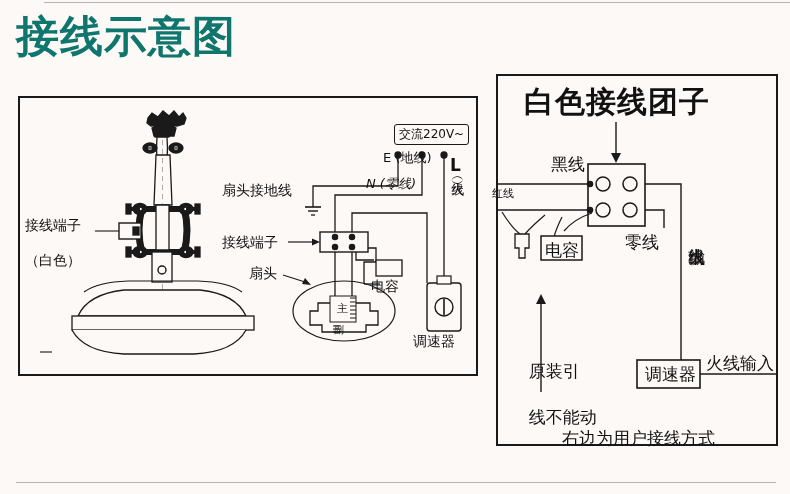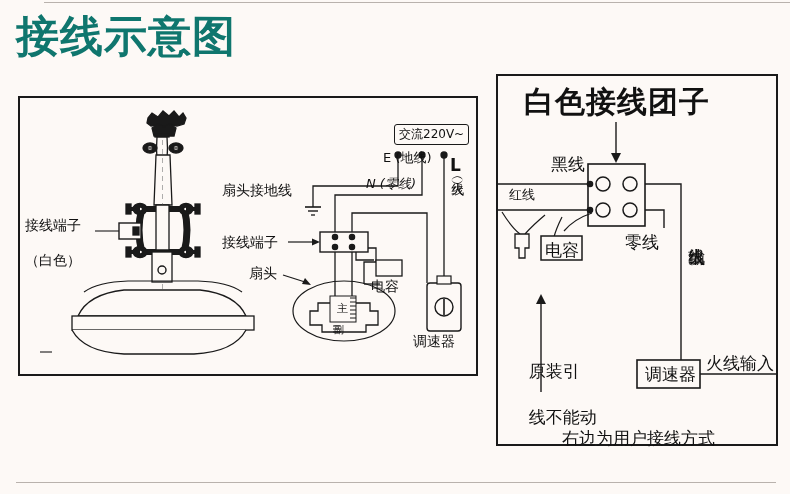--- a/index.html
+++ b/index.html
@@ -281,21 +281,21 @@
     <rect x="637" y="360" width="63" height="28" fill="#fdf9f6" stroke="#1a1a1a" stroke-width="1.6"></rect>
 
     <path d="M700 374 H 778"></path>
 
     <line x1="541" y1="392" x2="541" y2="302"></line>
     <path d="M541 294 l-5 10 h10z" fill="#1a1a1a" stroke="none"></path>
   </g>
 </svg>
 
 <div class="lbl" style="left:509px; top:154px; font-size:17px;margin-left:42px;">黑线</div>
-<div class="lbl" style="left:509px; top:187px; font-size:13px;">红线</div>
+<div class="lbl" style="left:492px; top:187px; font-size:11px;">红线</div>
 <div class="lbl" style="left:545px; top:240px; font-size:17px;">电容</div>
 <div class="lbl" style="left:625px; top:232px; font-size:17px;">零线</div>
 <div class="lbl vert" style="left:686px; top:235px; font-size:17px;">火线输出</div>
 <div class="lbl" style="left:645px; top:364px; font-size:17px;">调速器</div>
 <div class="lbl" style="left:706px; top:353px; font-size:17px;">火线输入</div>
 <div class="lbl" style="left:518px; top:337px; font-size:17px; line-height:1.35;">
   <span>原装引</span><br>
   <span>线不能动</span>
 </div>
 

